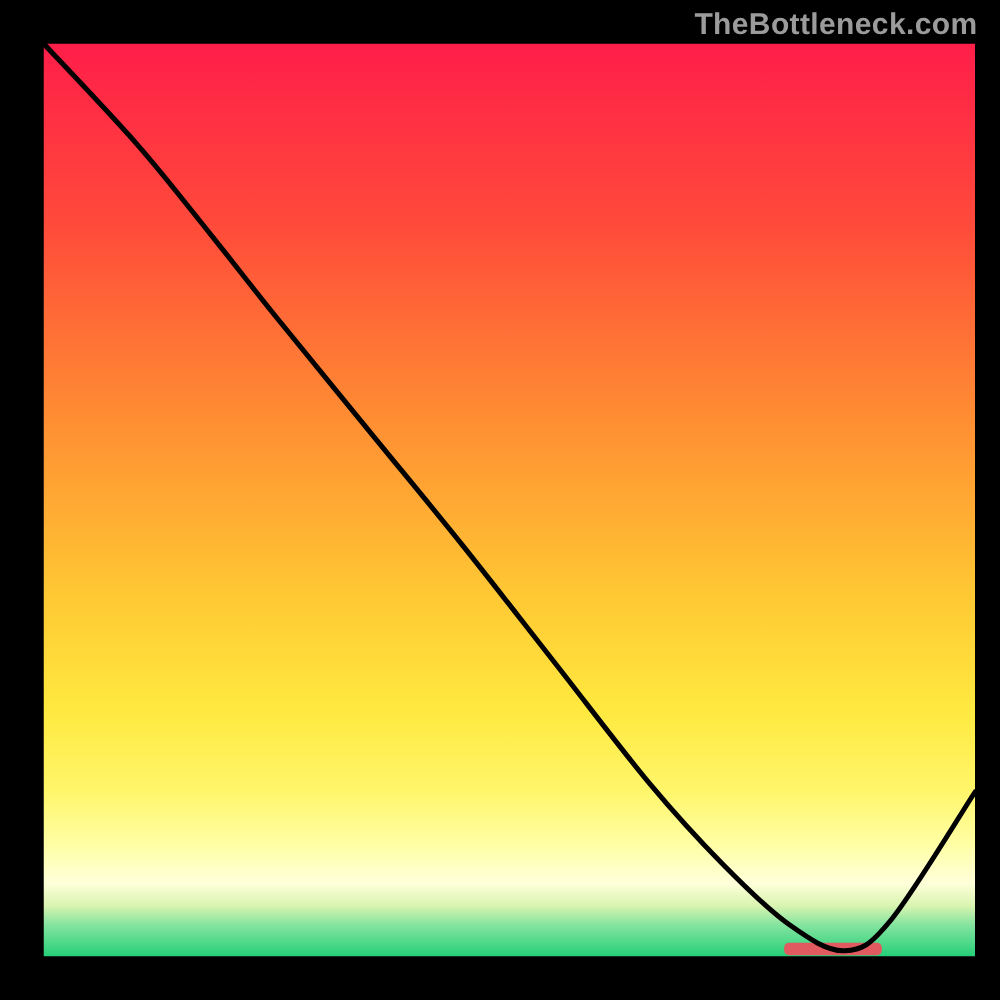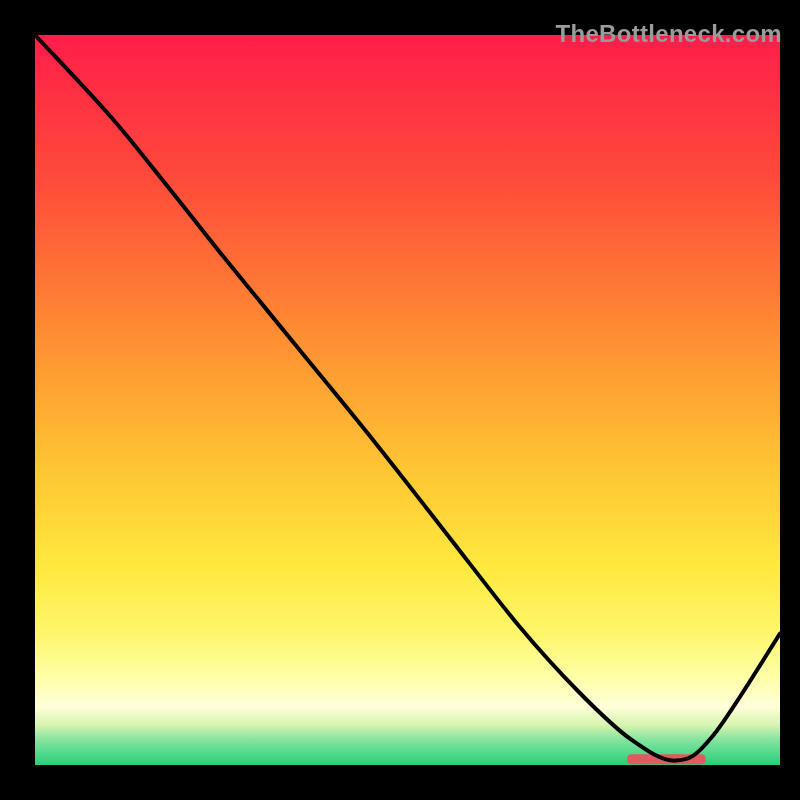--- a/index.html
+++ b/index.html
@@ -16,21 +16,21 @@
     height: 800px;
     background: #000;
   }
   svg {
     position: absolute;
     top: 0;
     left: 0;
   }
   .watermark {
     position: absolute;
-    top: 20px;
+    top: 6px;
     right: 18px;
     font-family: Arial, Helvetica, sans-serif;
     font-size: 24px;
     font-weight: 600;
     color: #9b9b9b;
     letter-spacing: 0.3px;
     user-select: none;
   }
 </style>
 </head>

